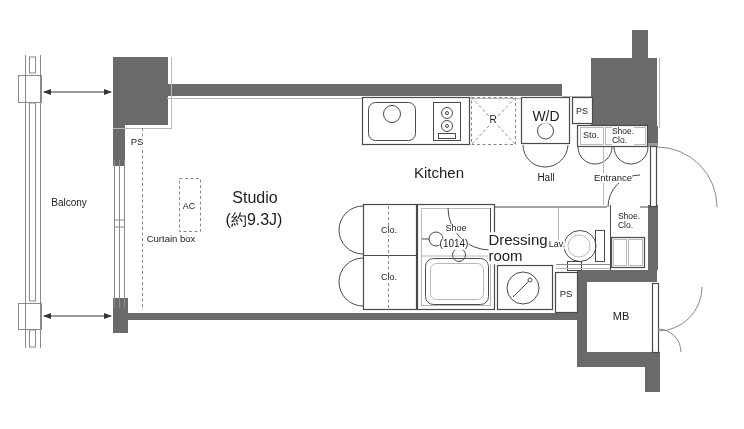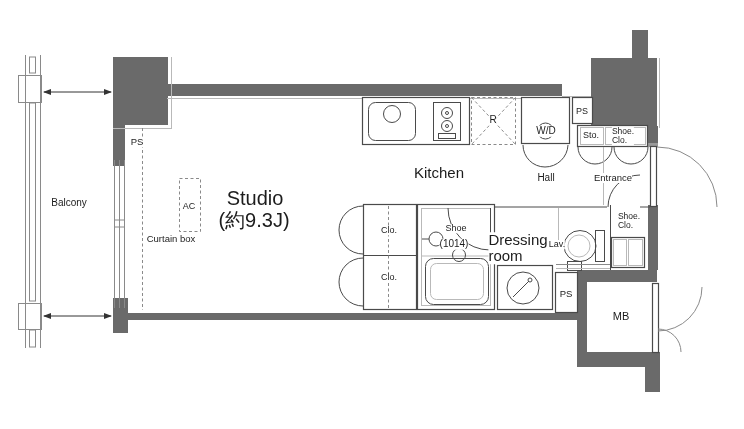--- a/index.html
+++ b/index.html
@@ -161,25 +161,25 @@
   <g>
     <rect class="ln2" x="652.5" y="283.5" width="6" height="69"></rect>
     <path class="md" d="M702,287 A44,44 0 0 1 658,331 M681,352 A23,23 0 0 0 658,329"></path>
   </g>
 </svg>
 
   <div class="lbl" style="left:69px;top:203px;font-size:10px">Balcony</div>
   <div class="lbl" style="left:137px;top:142px;font-size:9.5px">PS</div>
   <div class="lbl" style="left:189px;top:207px;font-size:9px">AC</div>
   <div class="lbl" style="left:171px;top:239px;font-size:9.5px">Curtain box</div>
-  <div class="lbl" style="left:255px;top:198px;font-size:20px">Studio</div>
-  <div class="lbl" style="left:254px;top:220px;font-size:20px">(約9.3J)</div>
+  <div class="lbl" style="left:255px;top:198px;font-size:16px">Studio</div>
+  <div class="lbl" style="left:254px;top:220px;font-size:16px">(約9.3J)</div>
   <div class="lbl" style="left:439px;top:173px;font-size:15px">Kitchen</div>
   <div class="lbl" style="left:493px;top:120px;font-size:10px">R</div>
-  <div class="lbl" style="left:546px;top:131px;font-size:10px">W/D</div>
+  <div class="lbl" style="left:546px;top:116px;font-size:14px">W/D</div>
   <div class="lbl" style="left:582px;top:112px;font-size:9px">PS</div>
   <div class="lbl" style="left:591px;top:136px;font-size:9px">Sto.</div>
   <div class="lbl two" style="left:623px;top:136px;font-size:8.5px">
     <span>Shoe.</span>
     <span>Clo.</span>
   </div>
   <div class="lbl" style="left:546px;top:178px;font-size:10px">Hall</div>
   <div class="lbl" style="left:613px;top:178px;font-size:9.5px">Entrance</div>
   <div class="lbl" style="left:389px;top:231px;font-size:9px">Clo.</div>
   <div class="lbl" style="left:389px;top:278px;font-size:9px">Clo.</div>

